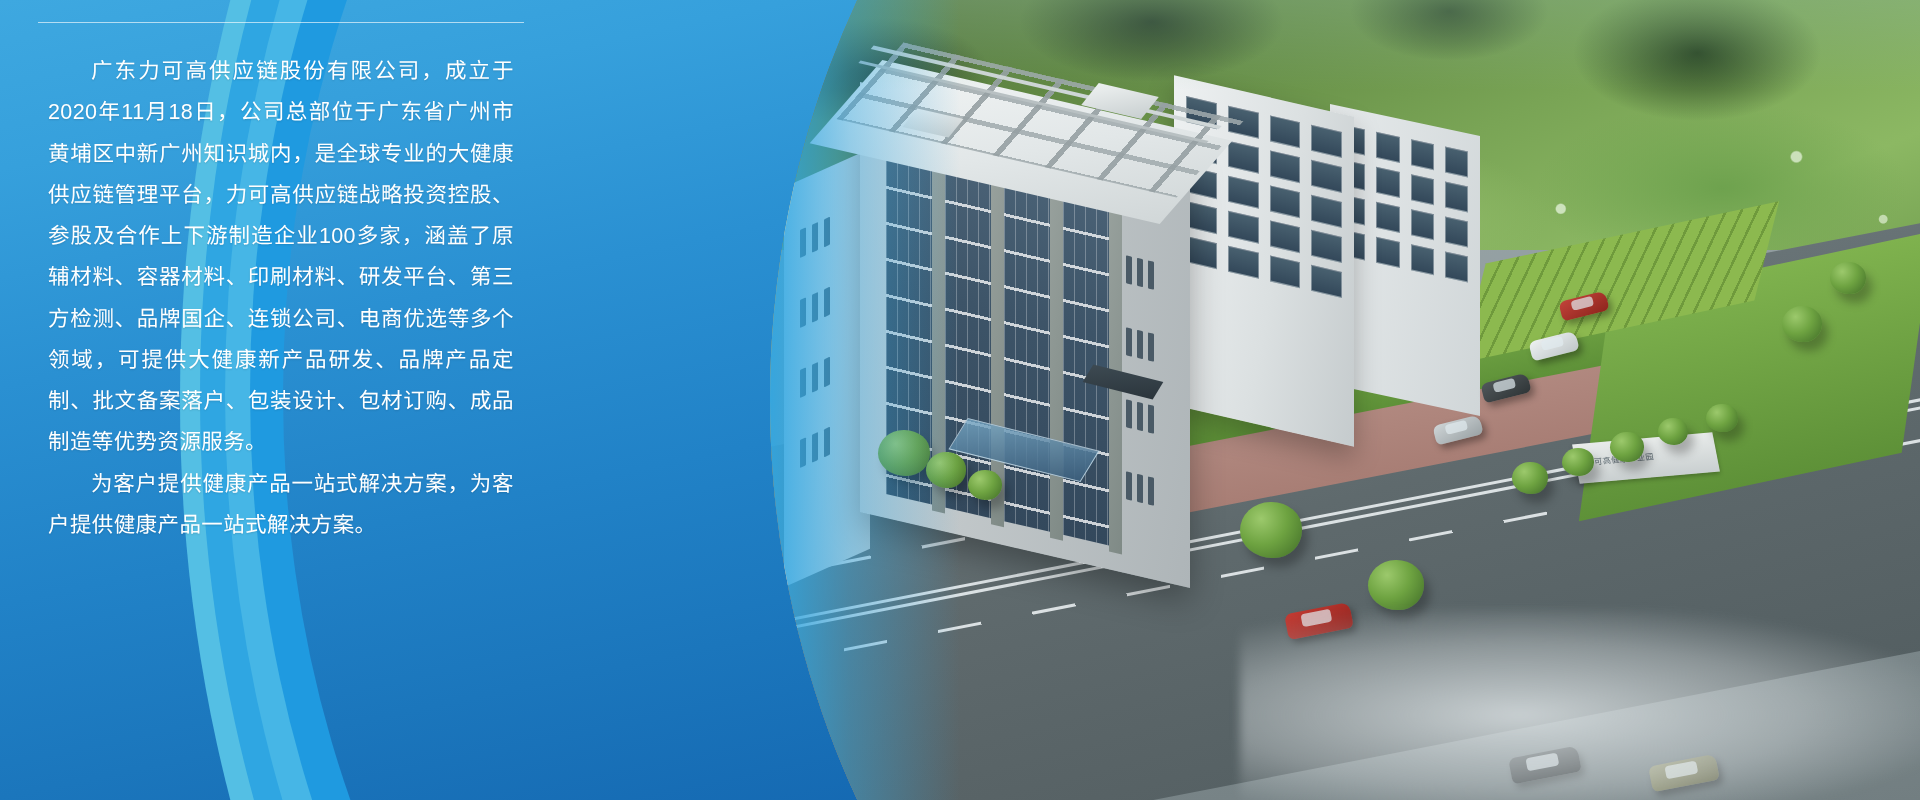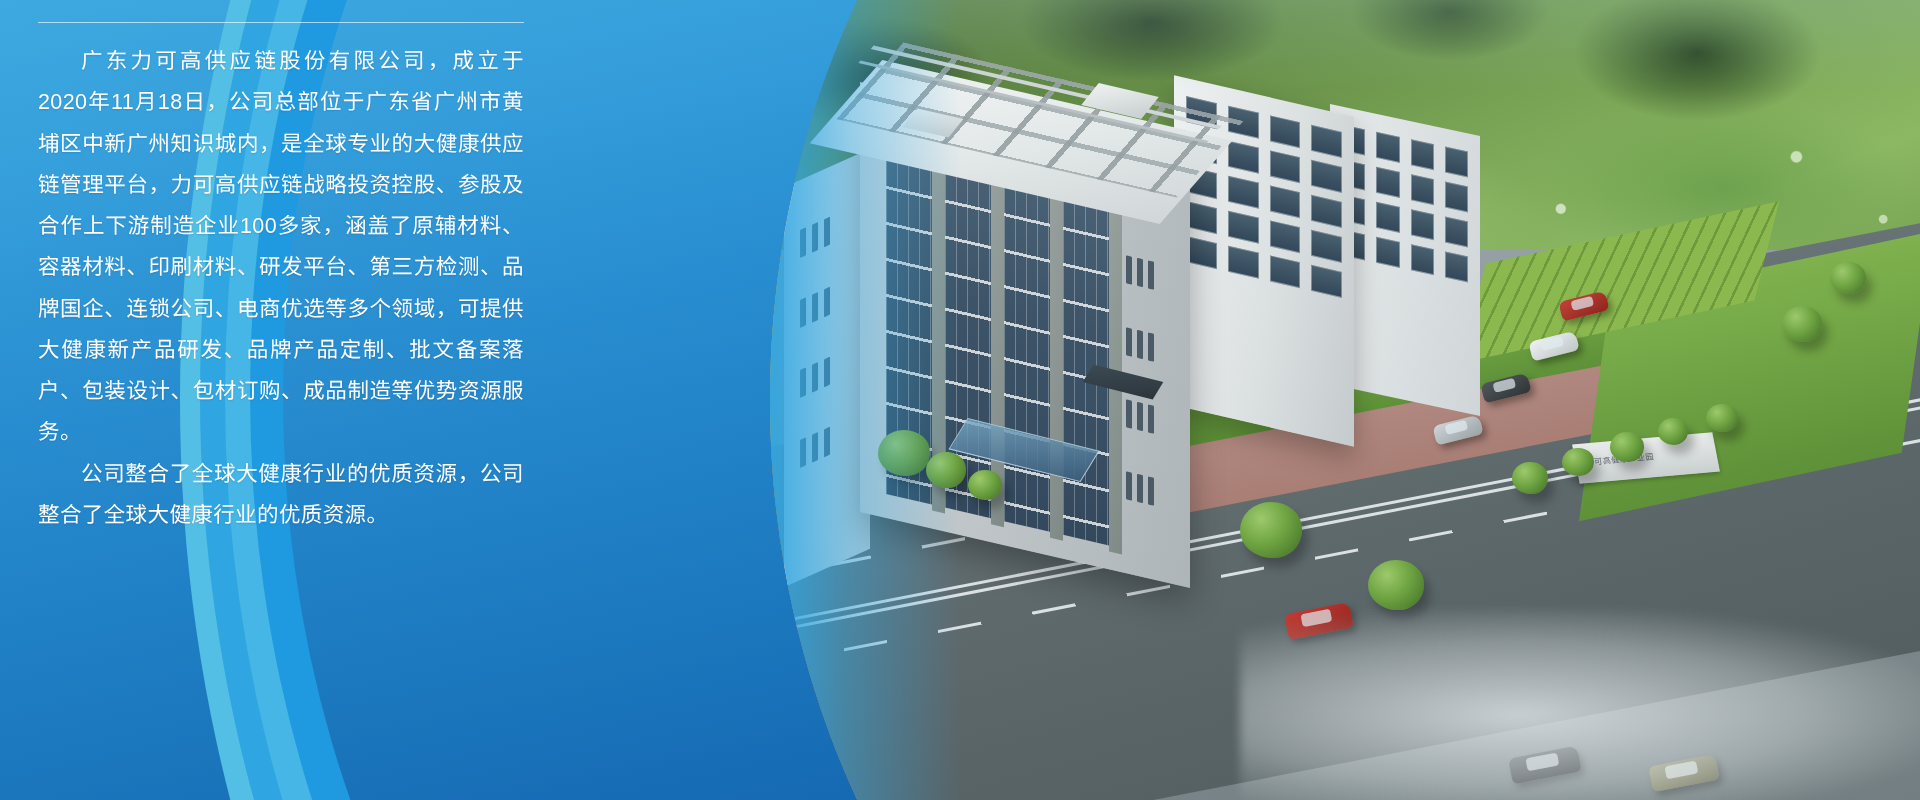--- a/index.html
+++ b/index.html
@@ -468,21 +468,21 @@
     text-shadow: 0 1px 2px rgba(0,0,0,.16);
     white-space: nowrap;
   }
   .rule {
     margin-top: 22px;
     height: 1px;
     width: 100%;
     background: rgba(255,255,255,.62);
   }
   .body-copy {
-    margin: 0;
+    margin: 10px;
     padding-top: 18px;
     font-size: 21.5px;
     line-height: 1.92;
     letter-spacing: .4px;
     text-align: justify;
     text-justify: inter-ideograph;
     text-shadow: 0 1px 2px rgba(0,0,0,.13);
   }
   .body-copy .para {
     display: block;
@@ -664,17 +664,17 @@
       <div class="haze"></div>
       <div class="photo-fade-top"></div>
       <div class="photo-fade-left"></div>
     </div>
   </div>
 
   <div class="text-col">
     <div class="rule"></div>
     <div class="body-copy">
       <span class="para">广东力可高供应链股份有限公司，成立于2020年11月18日，公司总部位于广东省广州市黄埔区中新广州知识城内，是全球专业的大健康供应链管理平台，力可高供应链战略投资控股、参股及合作上下游制造企业100多家，涵盖了原辅材料、容器材料、印刷材料、研发平台、第三方检测、品牌国企、连锁公司、电商优选等多个领域，可提供大健康新产品研发、品牌产品定制、批文备案落户、包装设计、包材订购、成品制造等优势资源服务。</span>
-      <span class="para">公司整合了全球大健康行业的优质资源，公司整合了全球大健康行业的优质资源。</span>
+      <span class="para">为客户提供健康产品一站式解决方案，为客户提供健康产品一站式解决方案。</span>
     </div>
   </div>
 
 </div>
 
 </body></html>

